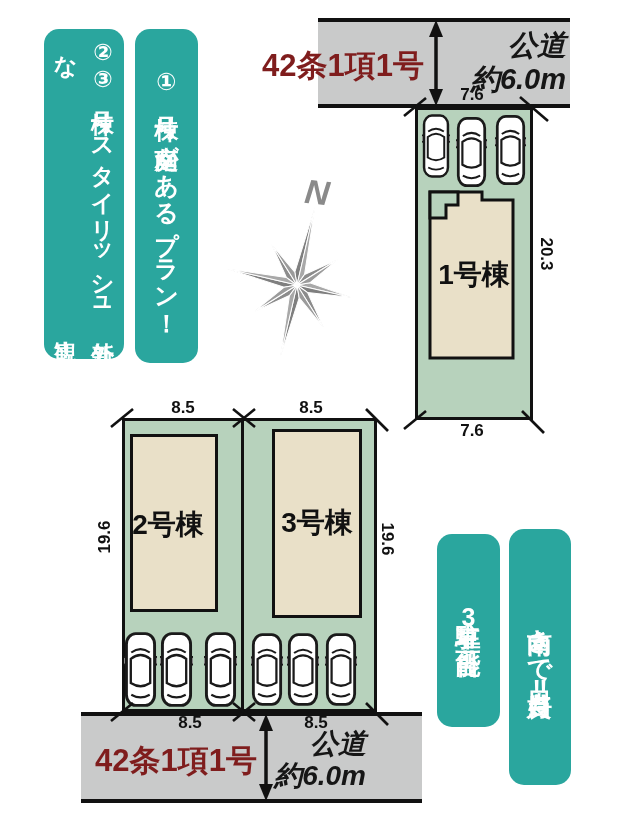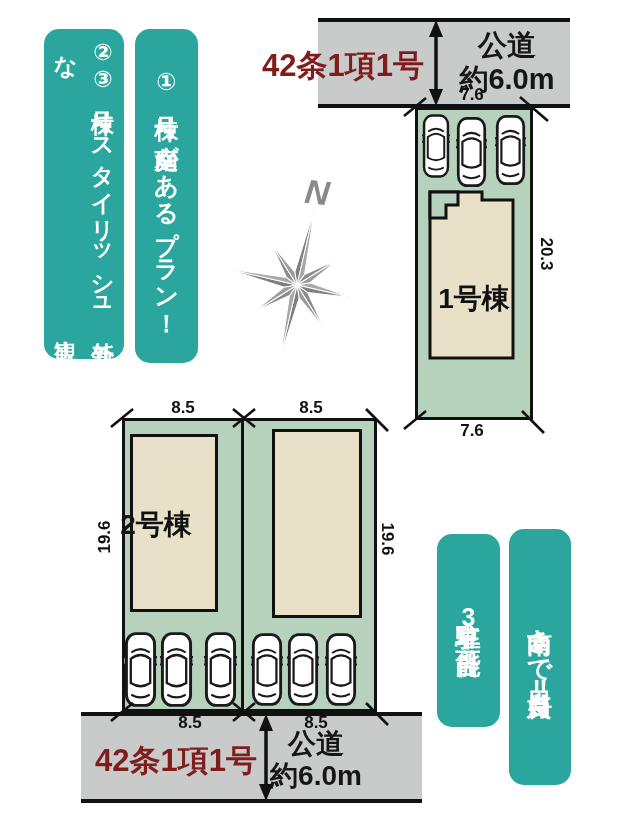--- a/index.html
+++ b/index.html
@@ -23,38 +23,38 @@
   
   .road{
     position:absolute;background:#c9caca;box-sizing:border-box;
     border-top:4px solid #111;border-bottom:4px solid #111;z-index:5;
   }
   #road-top{left:318px;top:18px;width:252px;height:90px;}
   #road-bottom{left:81px;top:712px;width:341px;height:91px;}
   .road-reg{position:absolute;font-size:31px;font-weight:600;white-space:nowrap;z-index:20;color:#7f1d1d;}
   #road-top-reg{left:262px;top:45px;}
   #road-bottom-reg{left:95px;top:740px;}
-  .road-kodo{position:absolute;text-align:center;font-weight:600;z-index:20;color:#161616;}
+  .road-kodo{position:absolute;text-align:right;font-weight:600;z-index:20;color:#161616;font-style:italic;}
   #road-top-kodo{left:448px;top:28px;width:118px;font-size:29px;line-height:34px;}
   #road-bottom-kodo{left:266px;top:728px;width:100px;font-size:28px;line-height:32px;}
   
   .plot{position:absolute;background:#b7d2bc;border:3px solid #111;box-sizing:border-box;z-index:10;}
   #plot-1{left:415px;top:107px;width:118px;height:313px;}
   #plot-2{left:122px;top:418px;width:122px;height:294px;}
   #plot-3{left:241px;top:418px;width:136px;height:294px;}
   
   .building{position:absolute;background:#e9e0c8;border:3px solid #111;box-sizing:border-box;z-index:15;}
   #building-2{left:130px;top:434px;width:88px;height:178px;}
   #building-3{left:272px;top:429px;width:90px;height:189px;}
   #building-1-svg{left:415px;top:107px;z-index:15;}
   .bldg-label{
     position:absolute;z-index:25;text-align:center;font-size:28px;font-weight:600;color:#111;white-space:nowrap;
   }
-  #label-1{left:415px;top:280px;width:118px;}
-  #label-2{left:112px;top:506px;width:88px;}
+  #label-1{left:415px;top:256px;width:118px;}
+  #label-2{left:124px;top:506px;width:88px;}
   #label-3{left:272px;top:504px;width:90px;}
   
   .dim{
     position:absolute;z-index:25;width:60px;text-align:center;
     font-size:17px;font-weight:600;color:#111;white-space:nowrap;
   }
   .rot90{transform:rotate(90deg);}
   .rotm90{transform:rotate(-90deg);}
   #dim-76-top{left:442px;top:85px;}
   #dim-76-bottom{left:442px;top:421px;}
@@ -122,20 +122,21 @@
 
   <svg class="abs" id="building-1-svg" width="118" height="313" viewBox="0 0 118 313">
     <polygon points="15,85 67,85 67,93 98,93 98,251 15,251" fill="#e9e0c8" stroke="#111" stroke-width="3"></polygon>
     <polygon points="15,85 43,85 43,98 31,98 31,111 15,111" fill="#b7d2bc" stroke="#111" stroke-width="3"></polygon>
   </svg>
   <div class="building" id="building-2"></div>
   <div class="building" id="building-3"></div>
 
   <div class="bldg-label" id="label-1">1号棟</div>
   <div class="bldg-label" id="label-2">2号棟</div>
+  <div class="bldg-label" id="label-3">3号棟</div>
 
   <svg class="car" style="left:422px;top:113px" width="28" height="66">
       <use href="#car-symbol"></use>
     </svg>
   <svg class="car" style="left:456px;top:113px" width="31" height="78">
       <use href="#car-symbol"></use>
     </svg>
   <svg class="car" style="left:495px;top:112px" width="31" height="76">
       <use href="#car-symbol"></use>
     </svg>

